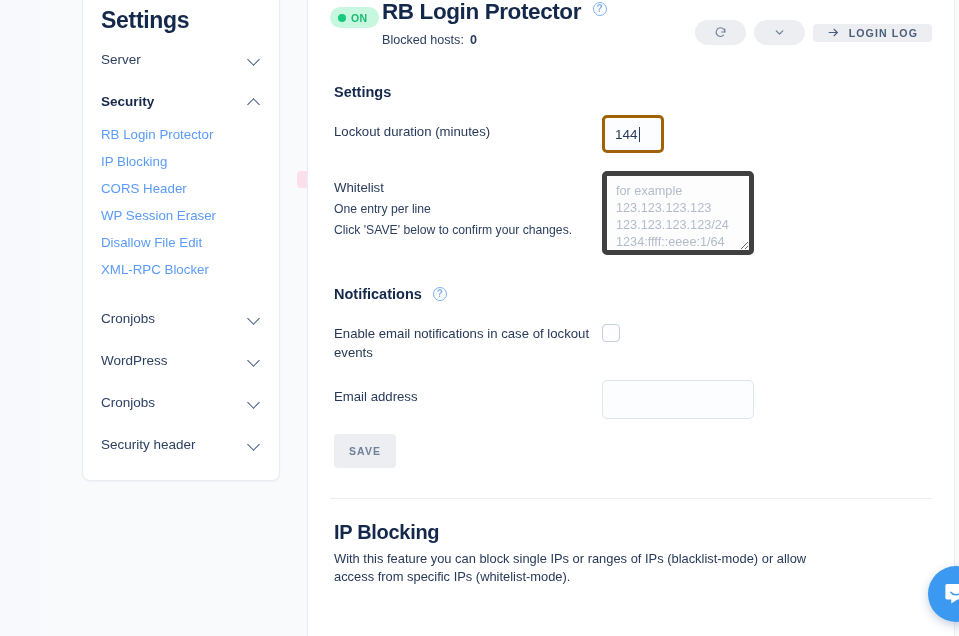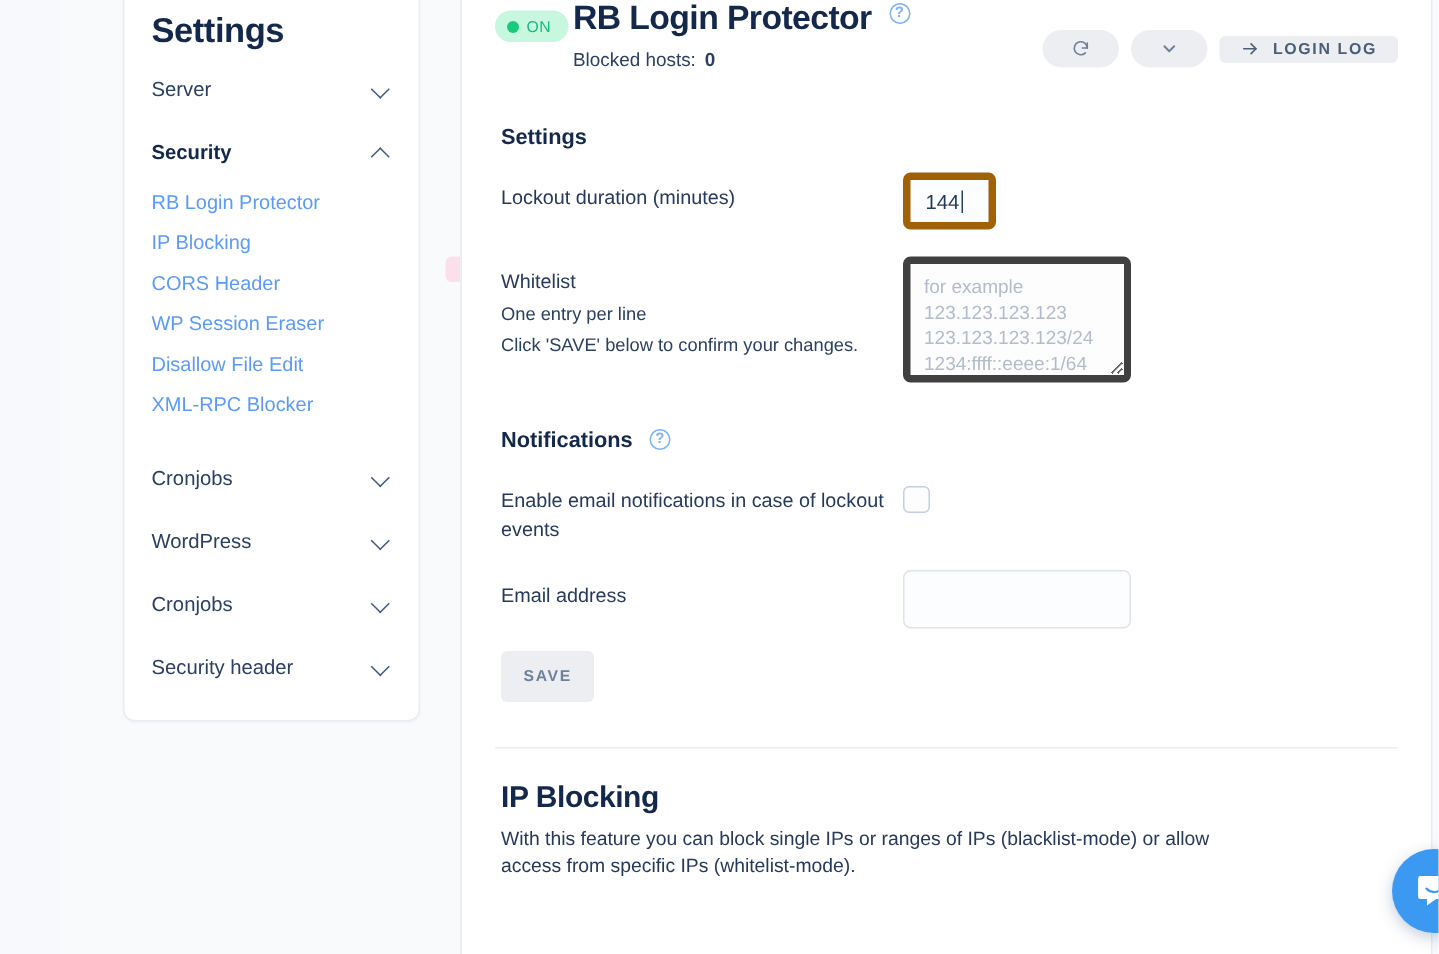--- a/index.html
+++ b/index.html
@@ -113,21 +113,21 @@
   .on-pill {
     margin-top: 7px;
     display: inline-flex;
     align-items: center;
     gap: 5px;
     background: #c8f7e0;
     color: #17ba74;
     border-radius: 11px;
     padding: 3px 11px 3px 8px;
     font-size: 10.5px;
-    font-weight: 400;
+    font-weight: 700;
     letter-spacing: 0.4px;
     height: 21px;
     cursor: pointer;
   }
   .on-dot {
     width: 8px; height: 8px;
     background: #17ca7c;
     border-radius: 50%;
     display: inline-block;
   }
@@ -264,21 +264,21 @@
     display: inline-block;
     width: 1px;
     height: 15px;
     background: #2b3f61;
     vertical-align: -3px;
     margin-left: 1px;
   }
   .fake-input {
     width: 62px;
     height: 38px;
-    border: 5px solid #a16207;
+    border: 3px solid #a16207;
     border-radius: 5px;
     background: #fcfdfe;
     font-size: 13.5px;
     color: #27395a;
     padding: 0 10px;
     display: flex;
     align-items: center;
     cursor: text;
   }
   .chk {

